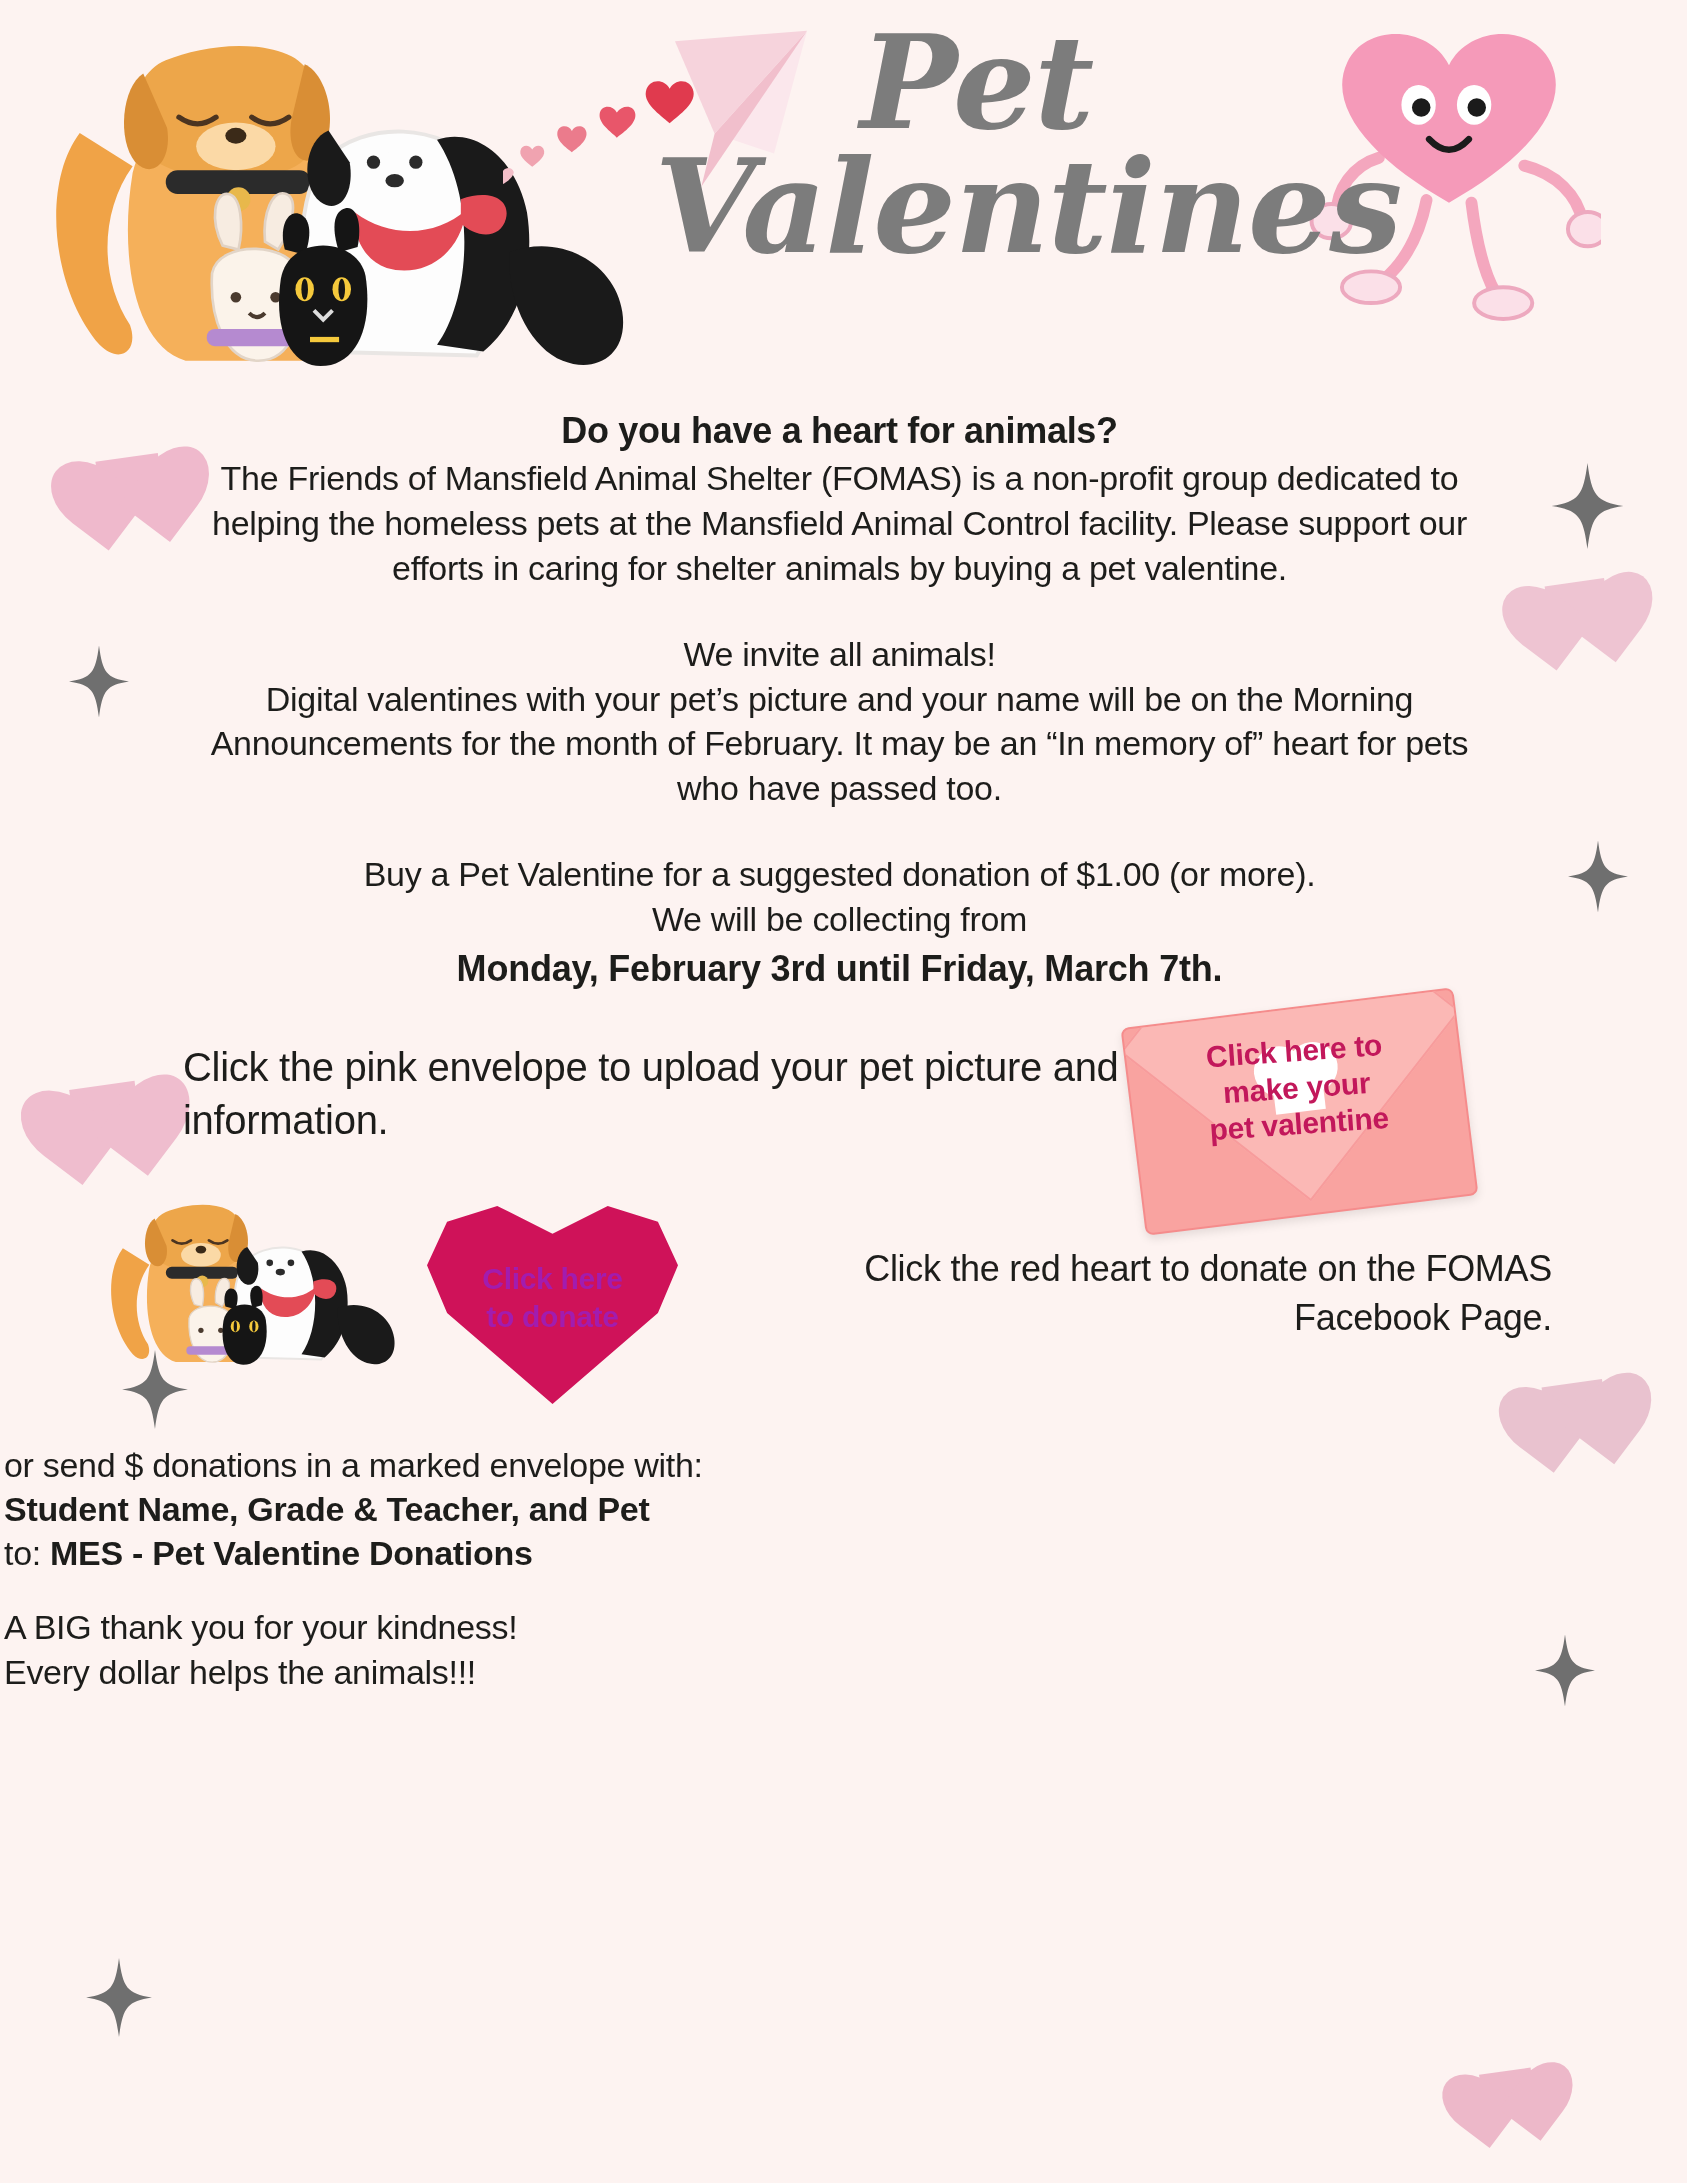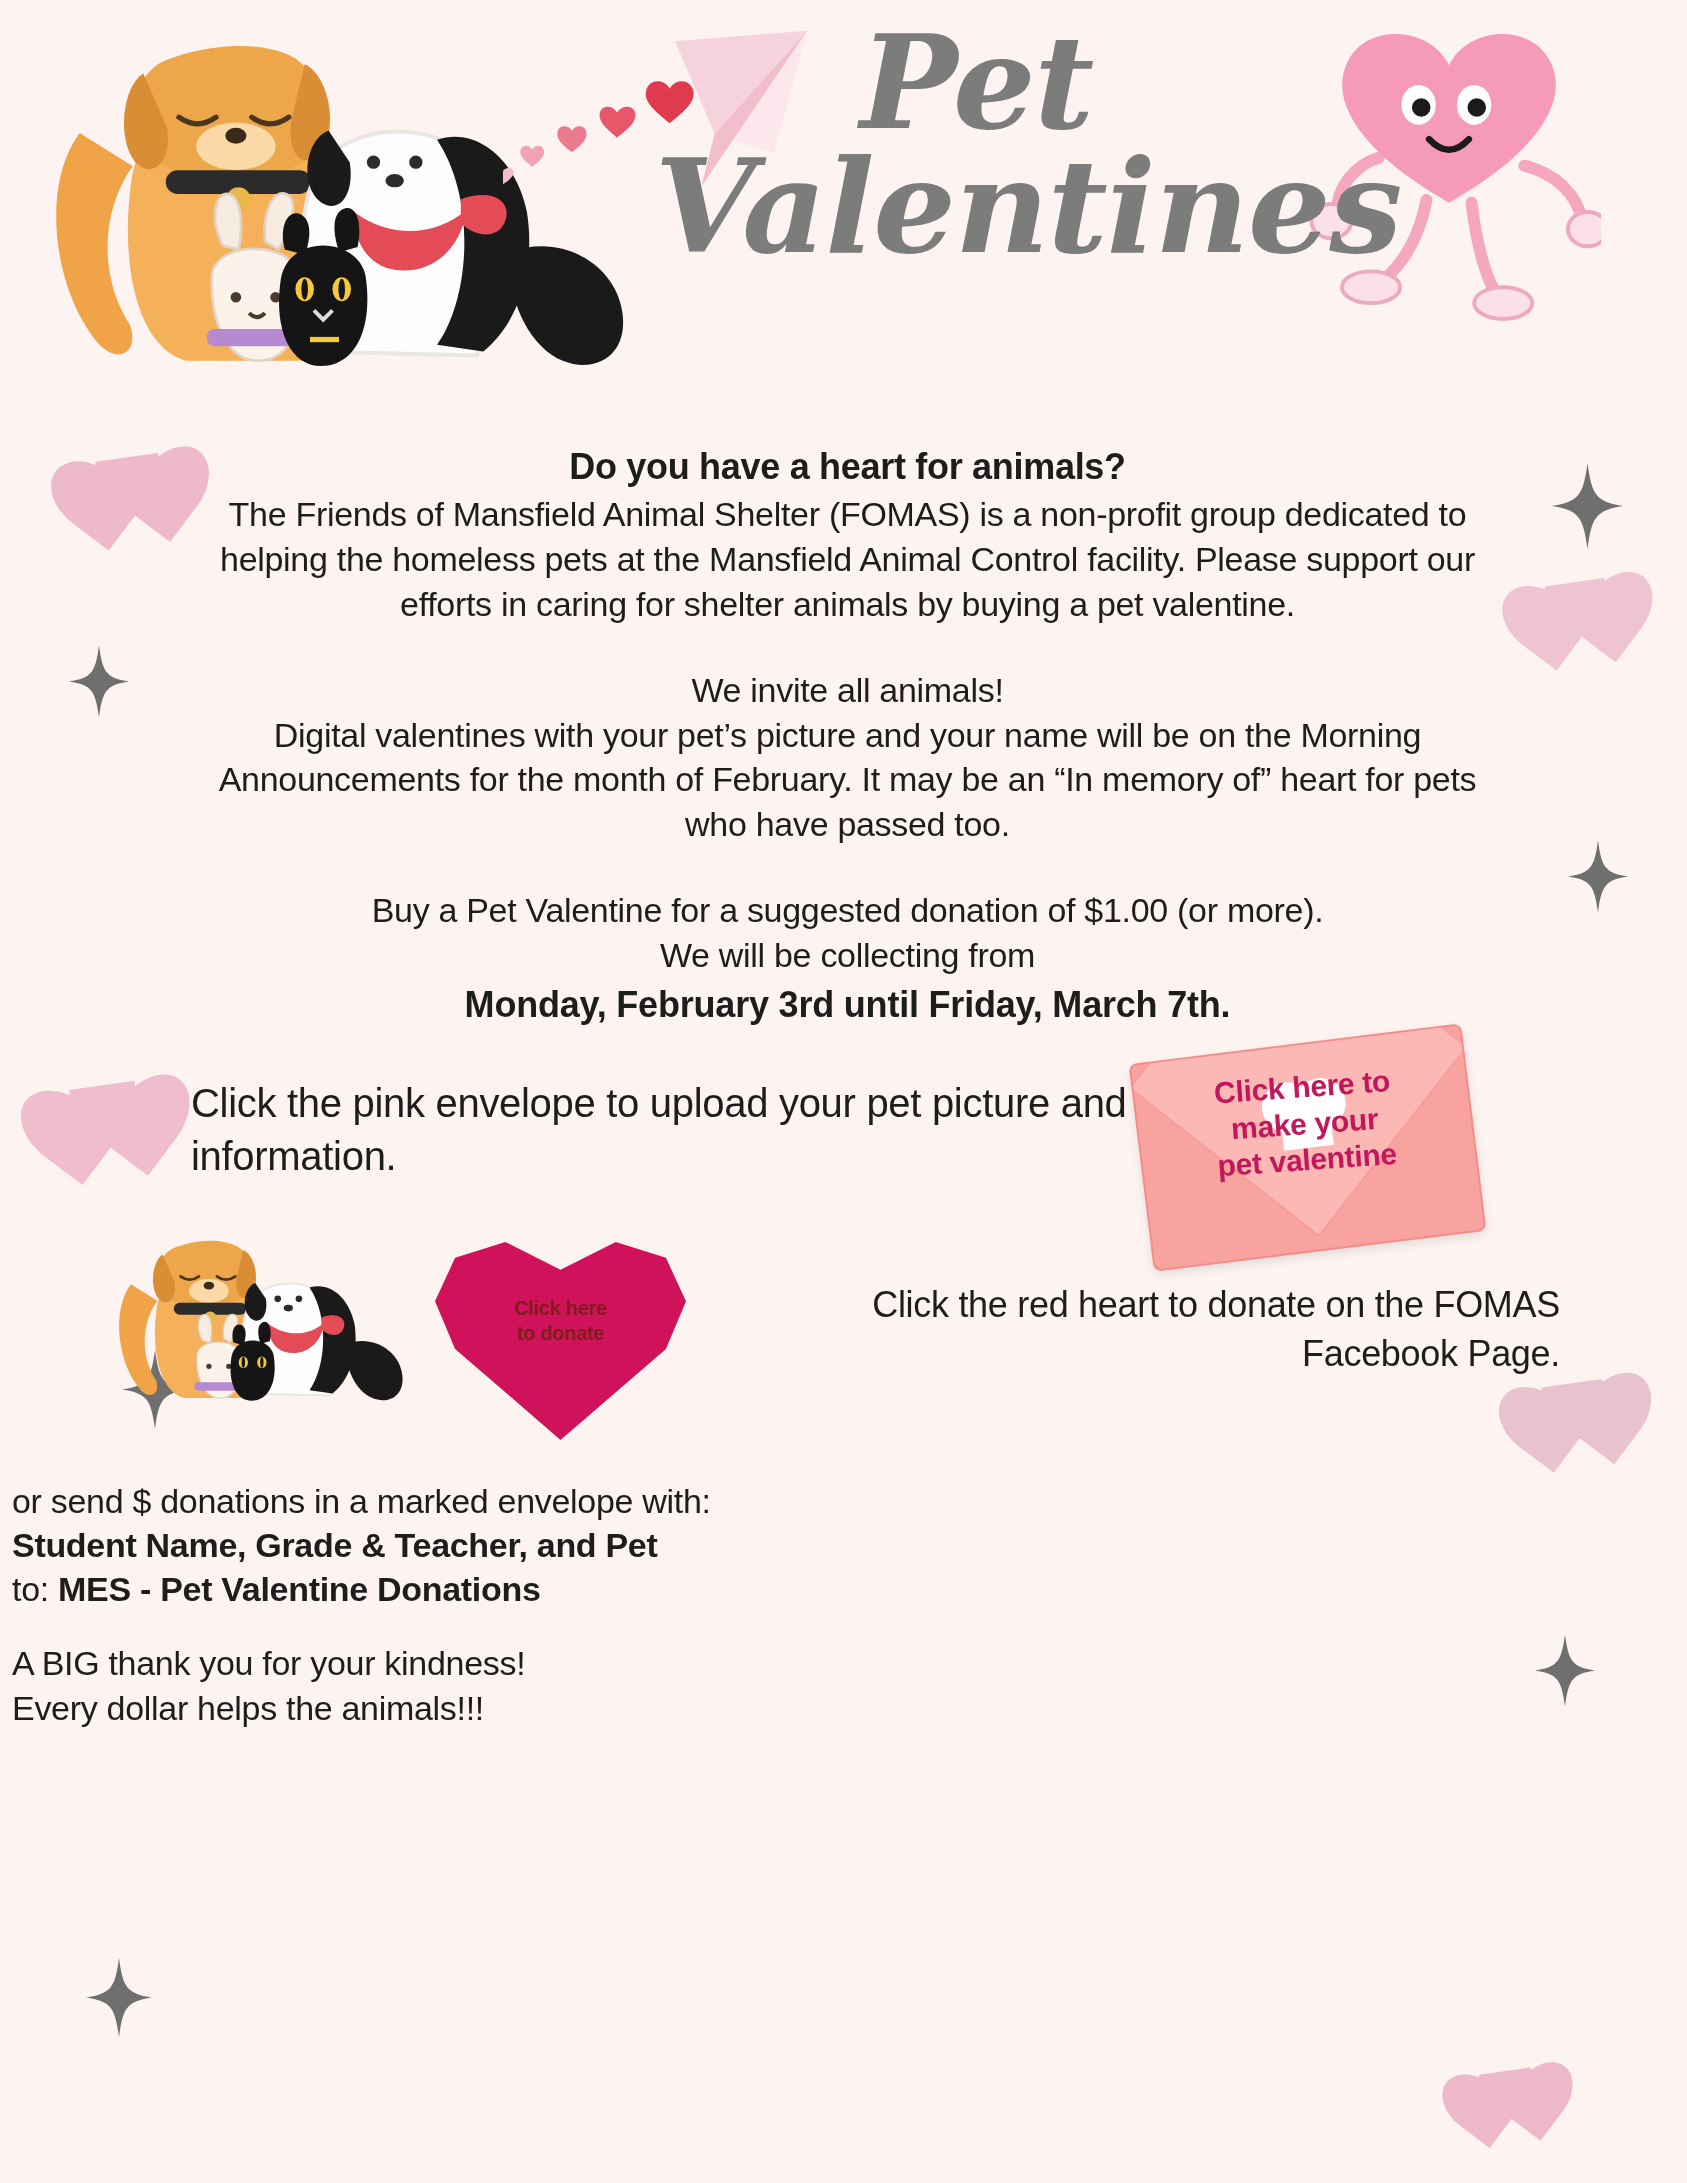--- a/index.html
+++ b/index.html
@@ -74,27 +74,26 @@
   }
   .title-line2 {
     display: block;
     font-size: 130px;
     padding-left: 6.6px;
   }
 
   
   .content {
     position: absolute;
-    left: 12px;
+    left: 4px;
     top: 410px;
     width: 1671px;
     text-align: center;
     color: #1d1d1b;
     font-family: "Liberation Sans", sans-serif;
-    margin-top: 36px;
   }
   .lead {
     font-size: 36px;
     font-weight: bold;
     margin: 0 0 4px 0;
     letter-spacing: -0.3px;
   }
   .para {
     font-size: 34px;
     line-height: 1.32;
@@ -220,23 +219,23 @@
     width: 251px; height: 198px;
     background: #cf1259;
     clip-path: polygon(50% 100%, 8% 54%, 0% 30%, 8% 8%, 28% 0%, 50% 14%, 72% 0%, 92% 8%, 100% 30%, 92% 54%);
   }
   .donate-heart-label {
     position: absolute;
     left: 0;
     top: 81px;
     width: 251px;
     text-align: center;
-    color: #7f1d1d;
-    font-weight: bold;
-    font-size: 20px;
+    color: #a21caf;
+    font-weight: bold;
+    font-size: 30px;
     line-height: 1.25;
     letter-spacing: -0.3px;
   }
 
   
   .closing {
     width: 1687px;
     text-align: left;
     margin-top: 5.3px;
   }

